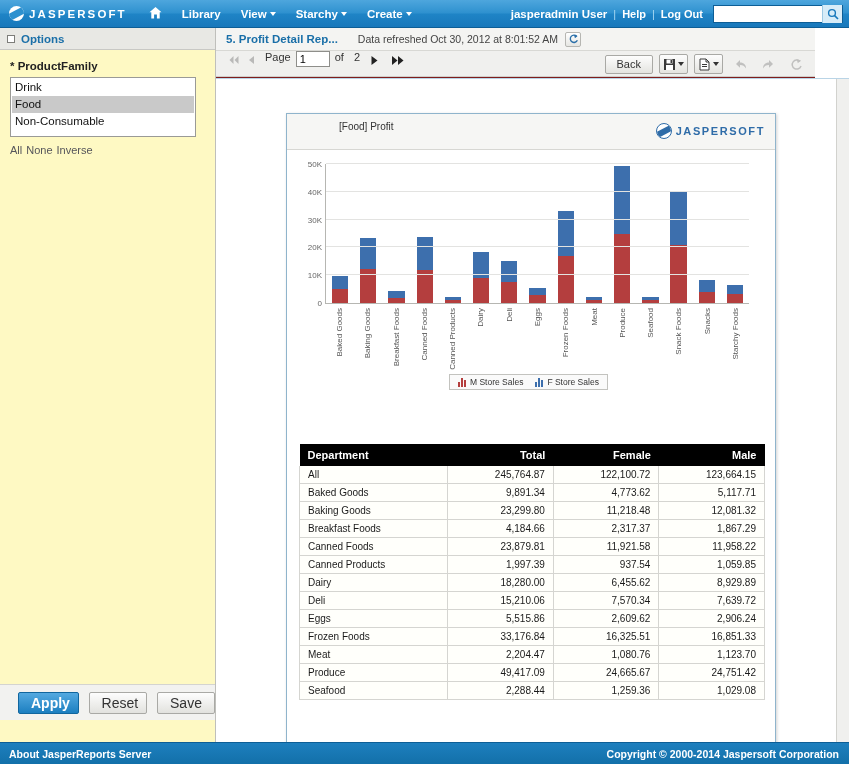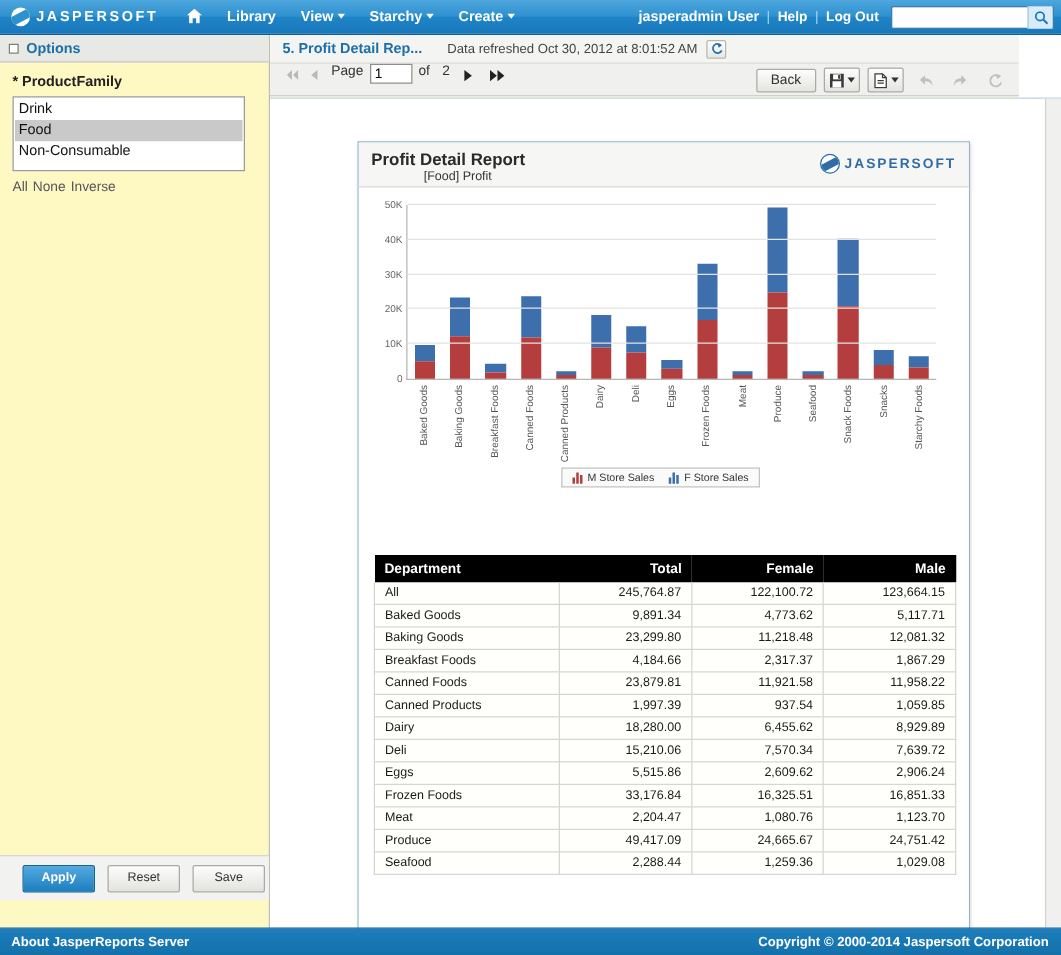--- a/index.html
+++ b/index.html
@@ -117,35 +117,35 @@
   .sel-links span { cursor: pointer; margin-right: 4px; }
   .opt-buttons {
     position: absolute; left: 0; bottom: 22px;
     width: 215px; height: 36px;
     border-top: 1px solid #d4d4d0;
     display: flex; align-items: center; padding-left: 18px; gap: 10px;
     background: #f2f2f0;
   }
   .btn {
     height: 22px; min-width: 58px; padding: 0 12px;
-    font-size: 10px; font-family: "Liberation Sans", sans-serif;
+    font-size: 14px; font-family: "Liberation Sans", sans-serif;
     border: 1px solid #a9a9a5; border-radius: 2px;
     background: linear-gradient(to bottom, #fdfdfd, #e2e2de);
     color: #333; cursor: pointer;
   }
   .btn.primary {
     background: linear-gradient(to bottom, #54a9e0, #1c7fc0);
     border: 1px solid #11669e; color: #ffffff; font-weight: bold;
   }
 
   
   .right-area {
     position: absolute; left: 216px; top: 28px;
     width: 599px; height: 714px;
-    background: #fef9c3;
+    background: #7f1d1d;
   }
   .rpt-header {
     height: 23px; background: #f4f4f2;
     border-bottom: 1px solid #d8d8d4;
     display: flex; align-items: center; padding-left: 10px;
   }
   .rpt-name { color: #1a6fa8; font-size: 11.5px; font-weight: bold; }
   .rpt-refreshed { color: #444; font-size: 10.5px; margin-left: 20px; }
   .refresh-btn {
     width: 16px; height: 15px; margin-left: 7px;
@@ -482,21 +482,20 @@
             </svg>
         </span>
       </div>
     </div>
 
     <div class="canvas">
       <div class="scrollbar-v"></div>
 
       <div class="paper">
         <div class="paper-head">
-          <div class="paper-title">Profit Detail Report</div>
           <div class="paper-sub">[Food] Profit</div>
           <div class="paper-logo">
             <div class="pl-mark"></div>
             <div class="pl-text">JASPERSOFT</div>
           </div>
         </div>
 
         <div class="paper-body">
 
           <div class="chart-area">

